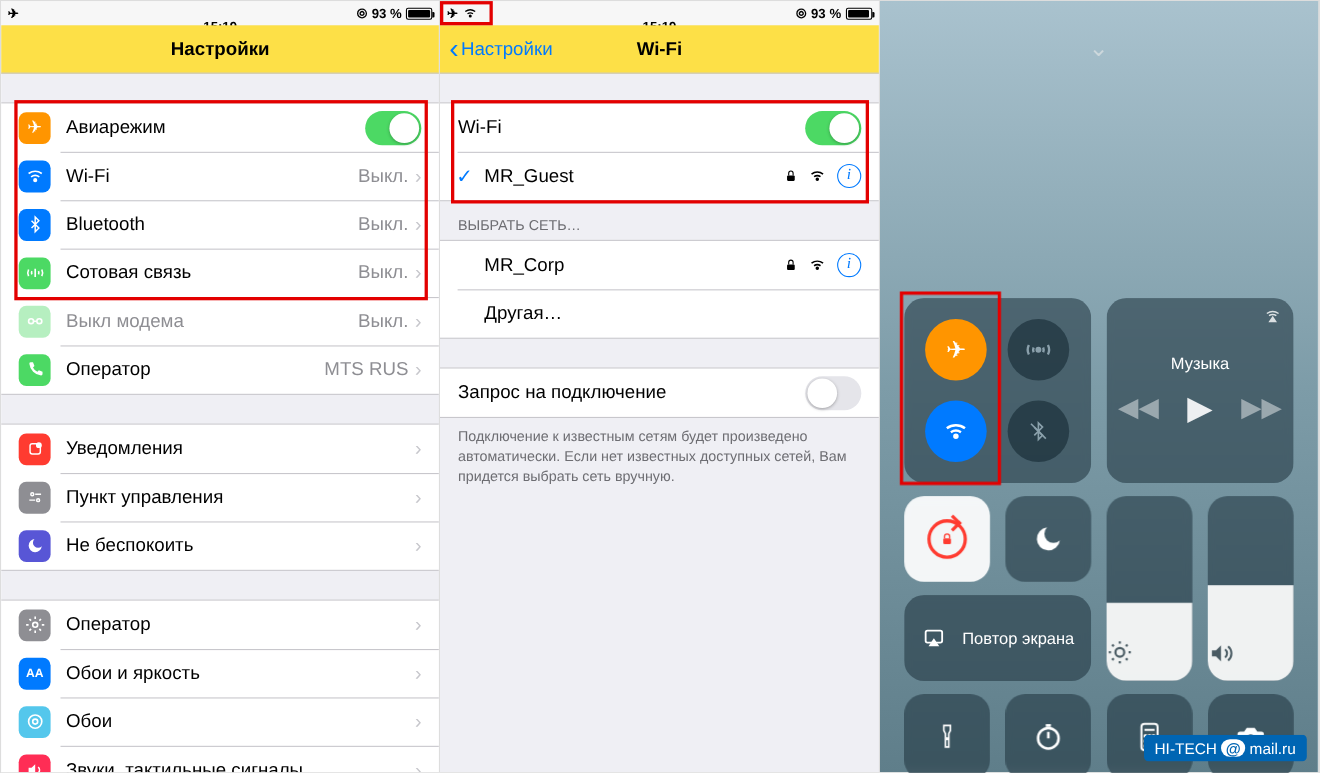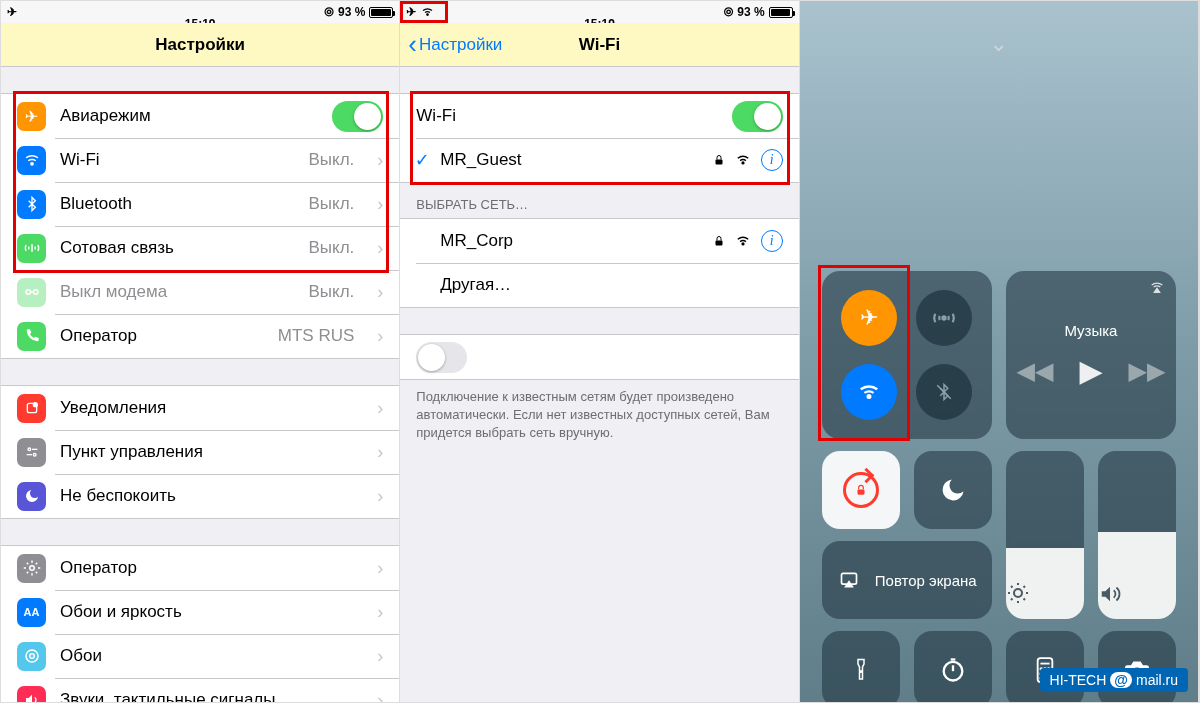--- a/index.html
+++ b/index.html
@@ -31,21 +31,21 @@
     align-items: center;
     font-size: 12px;
     font-weight: 600;
     padding: 0 6px;
     justify-content: space-between;
   }
   .status .left, .status .right { display:flex; align-items:center; gap:4px;}
   .status .time { position:absolute; left:0; right:0; text-align:center; pointer-events:none;margin-top:24px;}
   .nav {
     height: 44px;
-    background: #fef9c3;
+    background: #fde047;
     border-bottom: 1px solid #c8c7cc;
     display: flex;
     align-items: center;
     justify-content: center;
     position: relative;
     font-size: 17px;
     font-weight: 600;
   }
   .nav .back {
     position: absolute;
@@ -82,21 +82,21 @@
   .row.noicon::before { left:16px; }
   .row .icon {
     width: 29px; height: 29px;
     border-radius: 7px;
     margin-right: 14px;
     display:flex; align-items:center; justify-content:center;
     color:#fff; font-size:16px;
     flex-shrink:0;
   }
   .row .label { flex:1; }
-  .row .value { color:#8e8e93; margin-right:23px; font-size:17px;}
+  .row .value { color:#8e8e93; margin-right:6px; font-size:17px;}
   .row .chev { color:#c7c7cc; font-size:18px; }
   .row.disabled .label { color:#8e8e93; }
   .row.disabled .icon { opacity:0.4; }
   .toggle {
     width: 51px; height: 31px; border-radius: 16px;
     background: #4cd964; position: relative;
     flex-shrink:0;
   }
   .toggle::after {
     content:""; position:absolute; width:27px; height:27px;
@@ -459,20 +459,21 @@
     <div class="row noicon">
       <div style="width:24px"></div>
       <div class="label">Другая…</div>
     </div>
   </div>
 
   <div class="spacer"></div>
 
   <div class="list">
     <div class="row noicon">
+      <div class="label">Запрос на подключение</div>
       <div class="toggle off"></div>
     </div>
   </div>
   <div class="footer-text">Подключение к известным сетям будет произведено автоматически. Если нет известных доступных сетей, Вам придется выбрать сеть вручную.</div>
 </div>
 
 <div class="phone p3">
   <div class="cc-wrap">
     <div class="cc-bg"></div>
     <div class="cc-caret">⌄</div>

